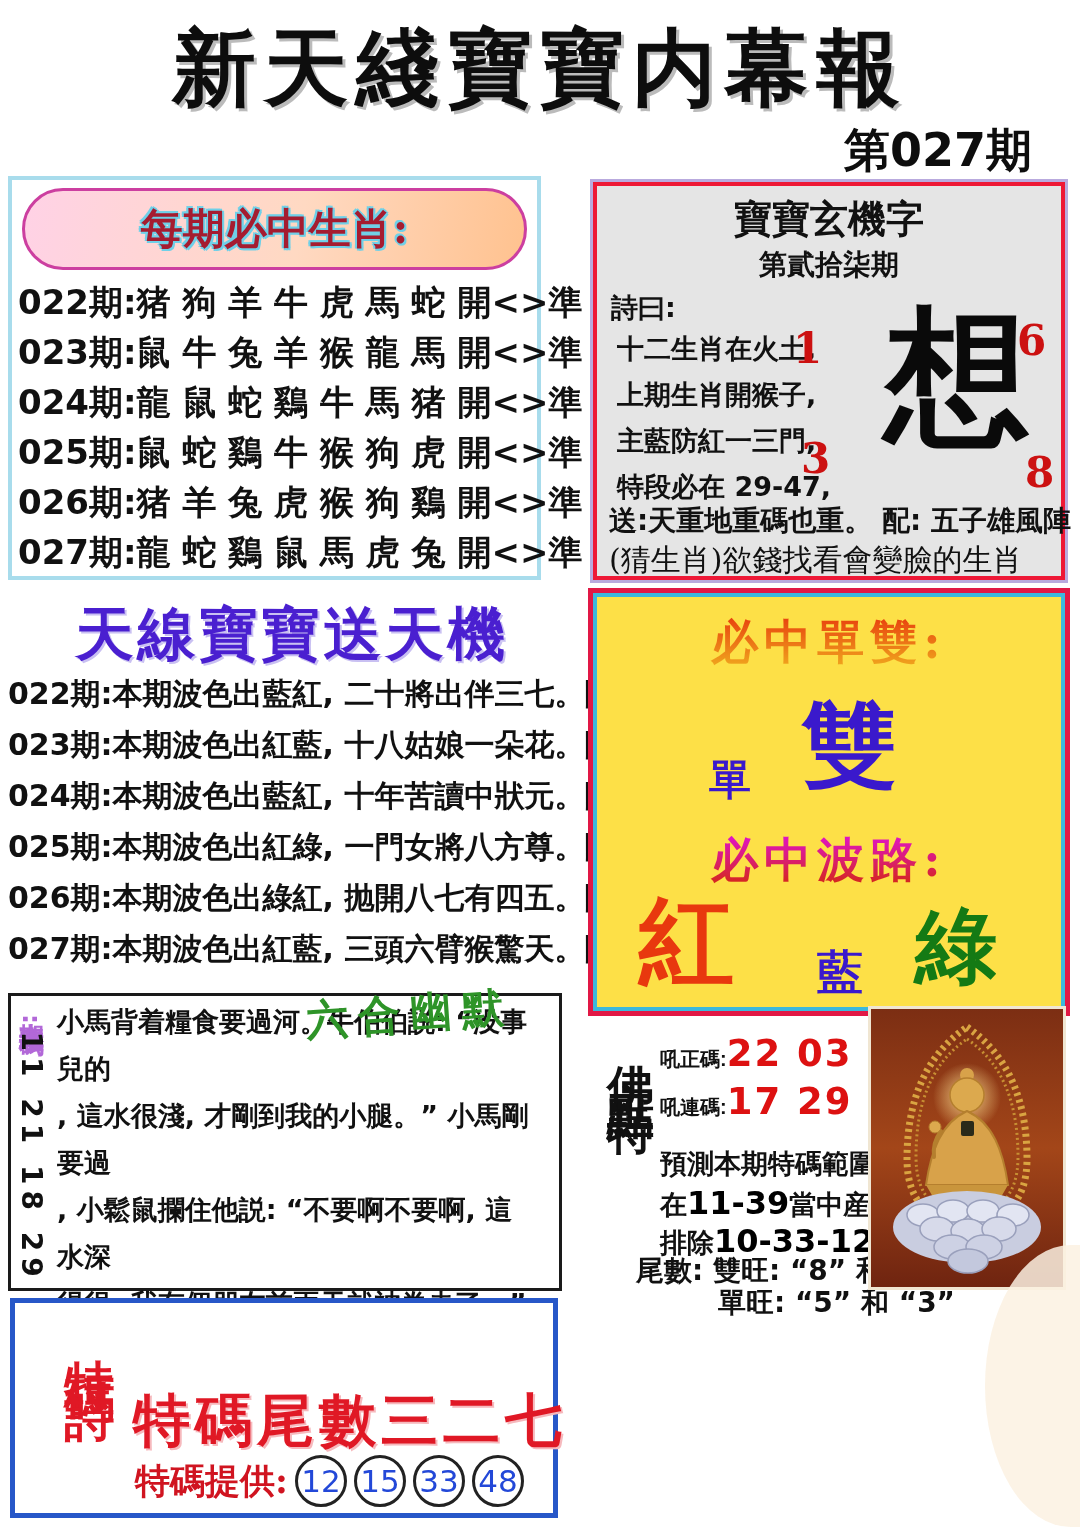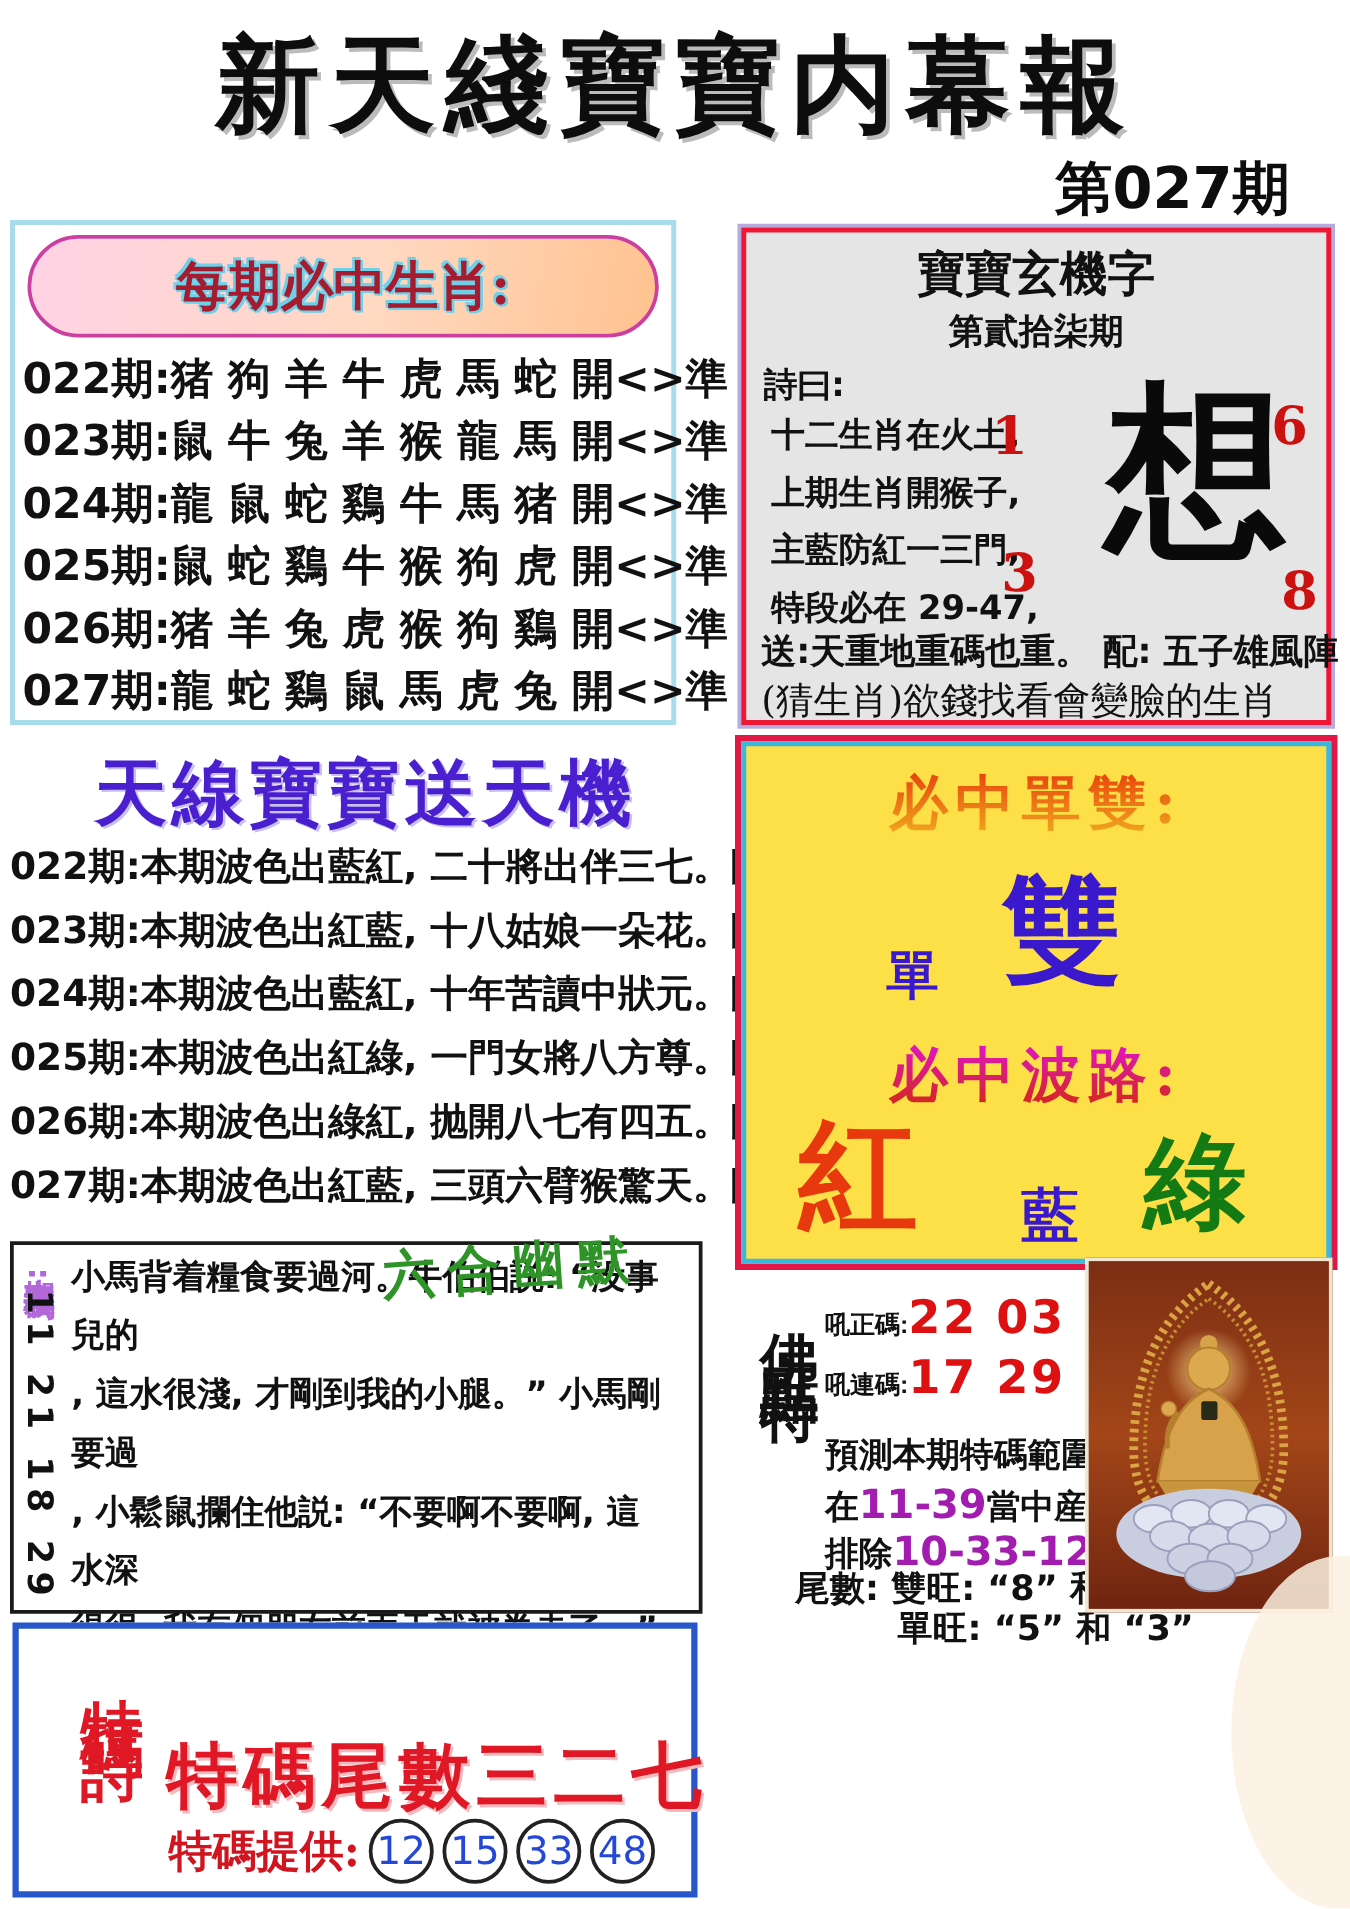--- a/index.html
+++ b/index.html
@@ -75,21 +75,21 @@
              white-space:nowrap;}
 
   
   .bud-vtitle{left:600px;top:1028px;height:232px;writing-mode:vertical-rl;text-orientation:upright;
               font-family:"DejaVu Serif",serif;font-weight:bold;font-size:47px;letter-spacing:14px;}
   .code-line{position:absolute;display:flex;align-items:baseline;white-space:nowrap;}
   .code-label{font-size:20px;font-weight:bold;font-family:Liberation Sans, sans-serif;}
   .code-value{font-size:37px;font-weight:bold;color:#dd1111;letter-spacing:2px;}
   .pred{position:absolute;font-size:27px;font-weight:bold;white-space:nowrap;
         font-family:"DejaVu Serif",serif;}
-  .pred .red{color:#a21caf;font-family:"DejaVu Sans",sans-serif;font-size:32px;font-weight:bold;}
+  .pred .red{color:#000000;font-family:"DejaVu Sans",sans-serif;font-size:32px;font-weight:bold;}
   .tail{position:absolute;font-size:28px;font-weight:bold;white-space:nowrap;}
   .buddha-img{left:868px;top:1006px;width:198px;height:284px;border:3px solid #f0e6d2;
               box-sizing:border-box;background:#7a2d14;}
 
   
   .special-box{left:10px;top:1298px;width:548px;height:220px;border:5px solid #2757c8;
                background:#fff;box-sizing:border-box;}
   .sp-vtitle{position:absolute;left:42px;top:16px;height:180px;writing-mode:vertical-rl;
              text-orientation:upright;color:#e01825;font-family:"DejaVu Serif",serif;
              font-weight:bold;font-size:50px;letter-spacing:16px;}

